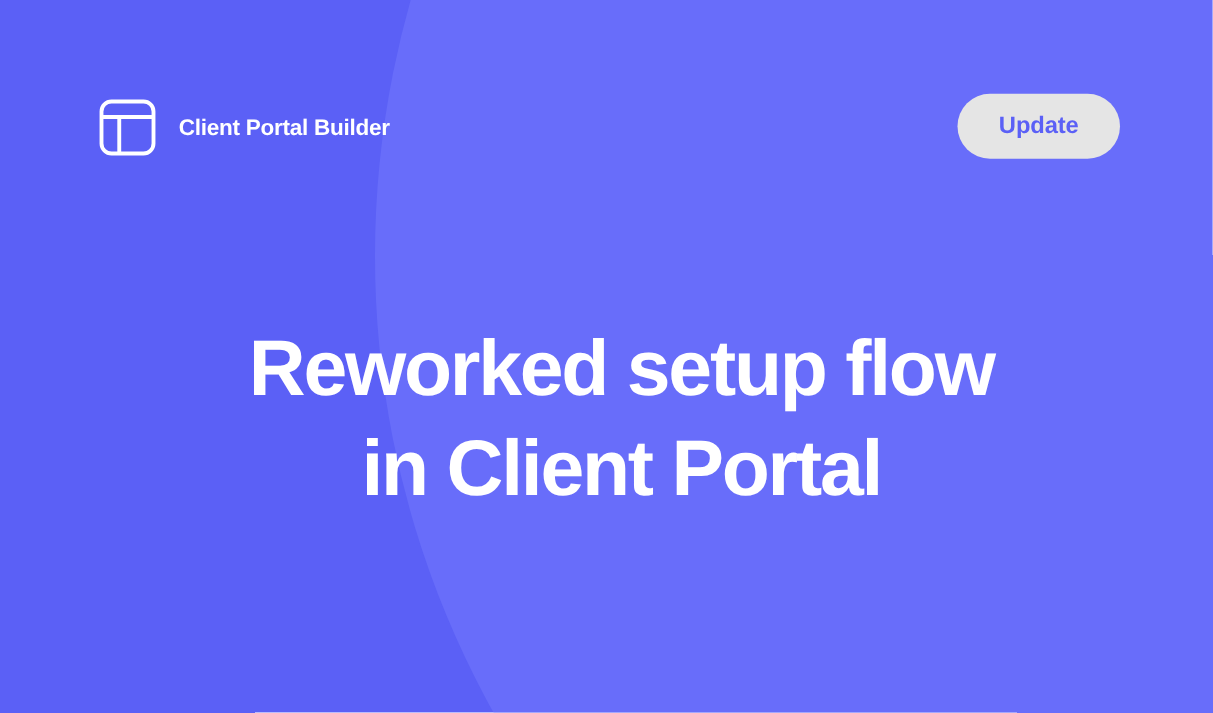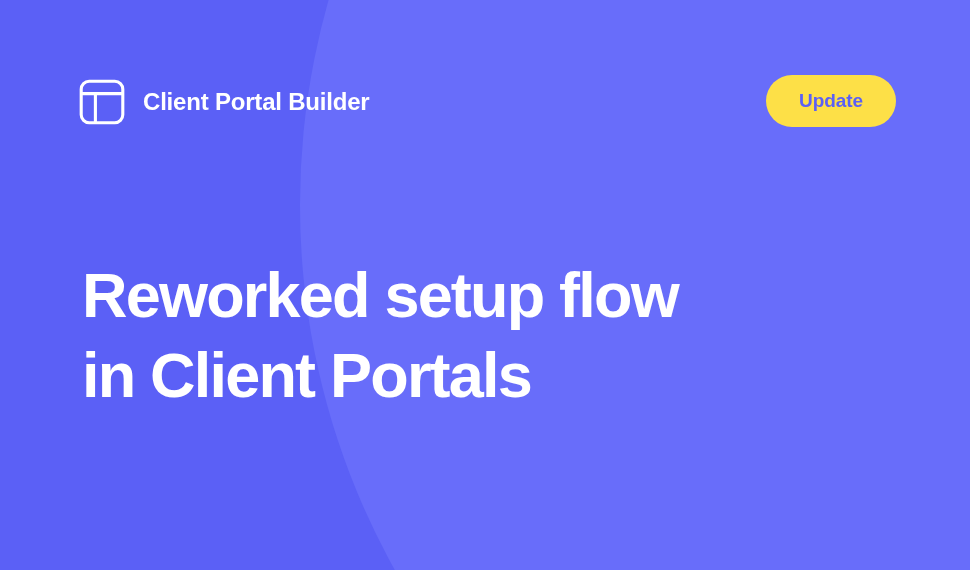--- a/index.html
+++ b/index.html
@@ -54,36 +54,36 @@
 
   #logo-icon {
     width: 46px;
     height: 46px;
     display: block;
     flex: 0 0 auto;
   }
 
   #brand-name {
     color: #ffffff;
-    font-size: 24px;
+    font-size: 18px;
     font-weight: 700;
     letter-spacing: -0.2px;
     line-height: 1;
     white-space: nowrap;
   }
 
   #update-button {
     position: absolute;
     right: 74px;
     top: 75px;
     width: 130px;
     height: 52px;
     border: none;
     border-radius: 26px;
-    background: #fde047;
+    background: #e5e5e5;
     color: #5B60F6;
     font-family: "Liberation Sans", "DejaVu Sans", sans-serif;
     font-size: 19px;
     font-weight: 700;
     letter-spacing: -0.1px;
     cursor: pointer;
     padding: 0;
     display: flex;
     align-items: center;
     justify-content: center;
@@ -100,20 +100,21 @@
     color: #ffffff;
     font-size: 63px;
     font-weight: 700;
     line-height: 80px;
     letter-spacing: -1.8px;
   }
 
   #headline .hl-line {
     display: block;
     white-space: nowrap;
+    text-align: center;
   }
 </style>
 </head>
 <body>
 
 <div id="banner">
 
   <div id="bg-arc"></div>
 
   <div id="header">
@@ -128,16 +129,16 @@
       </span>
       <span id="brand-name">Client Portal Builder</span>
     </div>
 
     <button id="update-button">Update</button>
 
   </div>
 
   <h1 id="headline">
     <span class="hl-line">Reworked setup flow</span>
-    <span class="hl-line">in Client Portals</span>
+    <span class="hl-line">in Client Portal</span>
   </h1>
 
 </div>
 
 </body></html>

